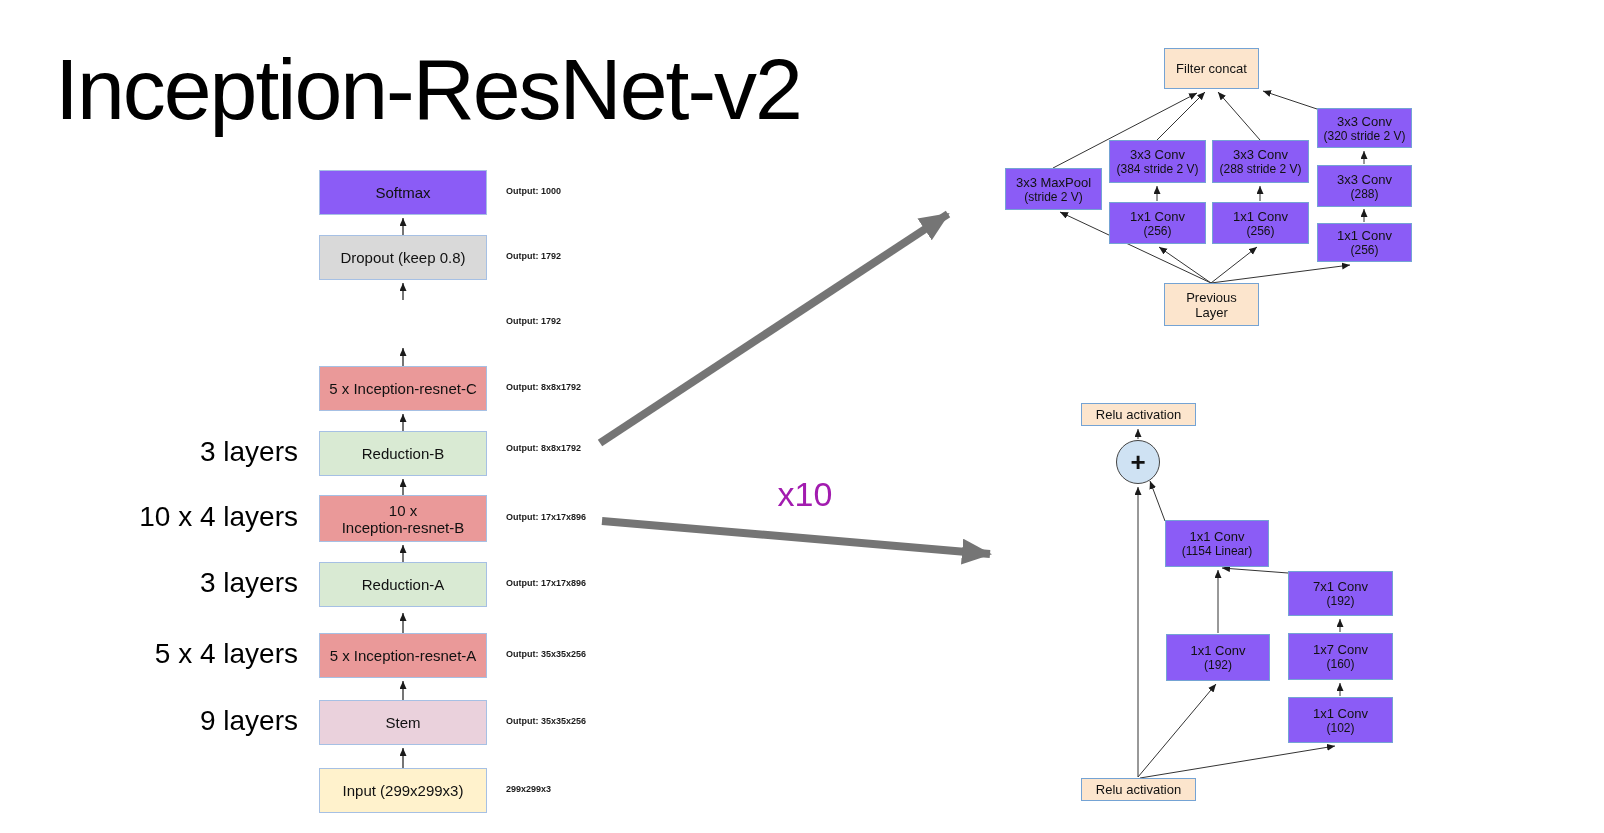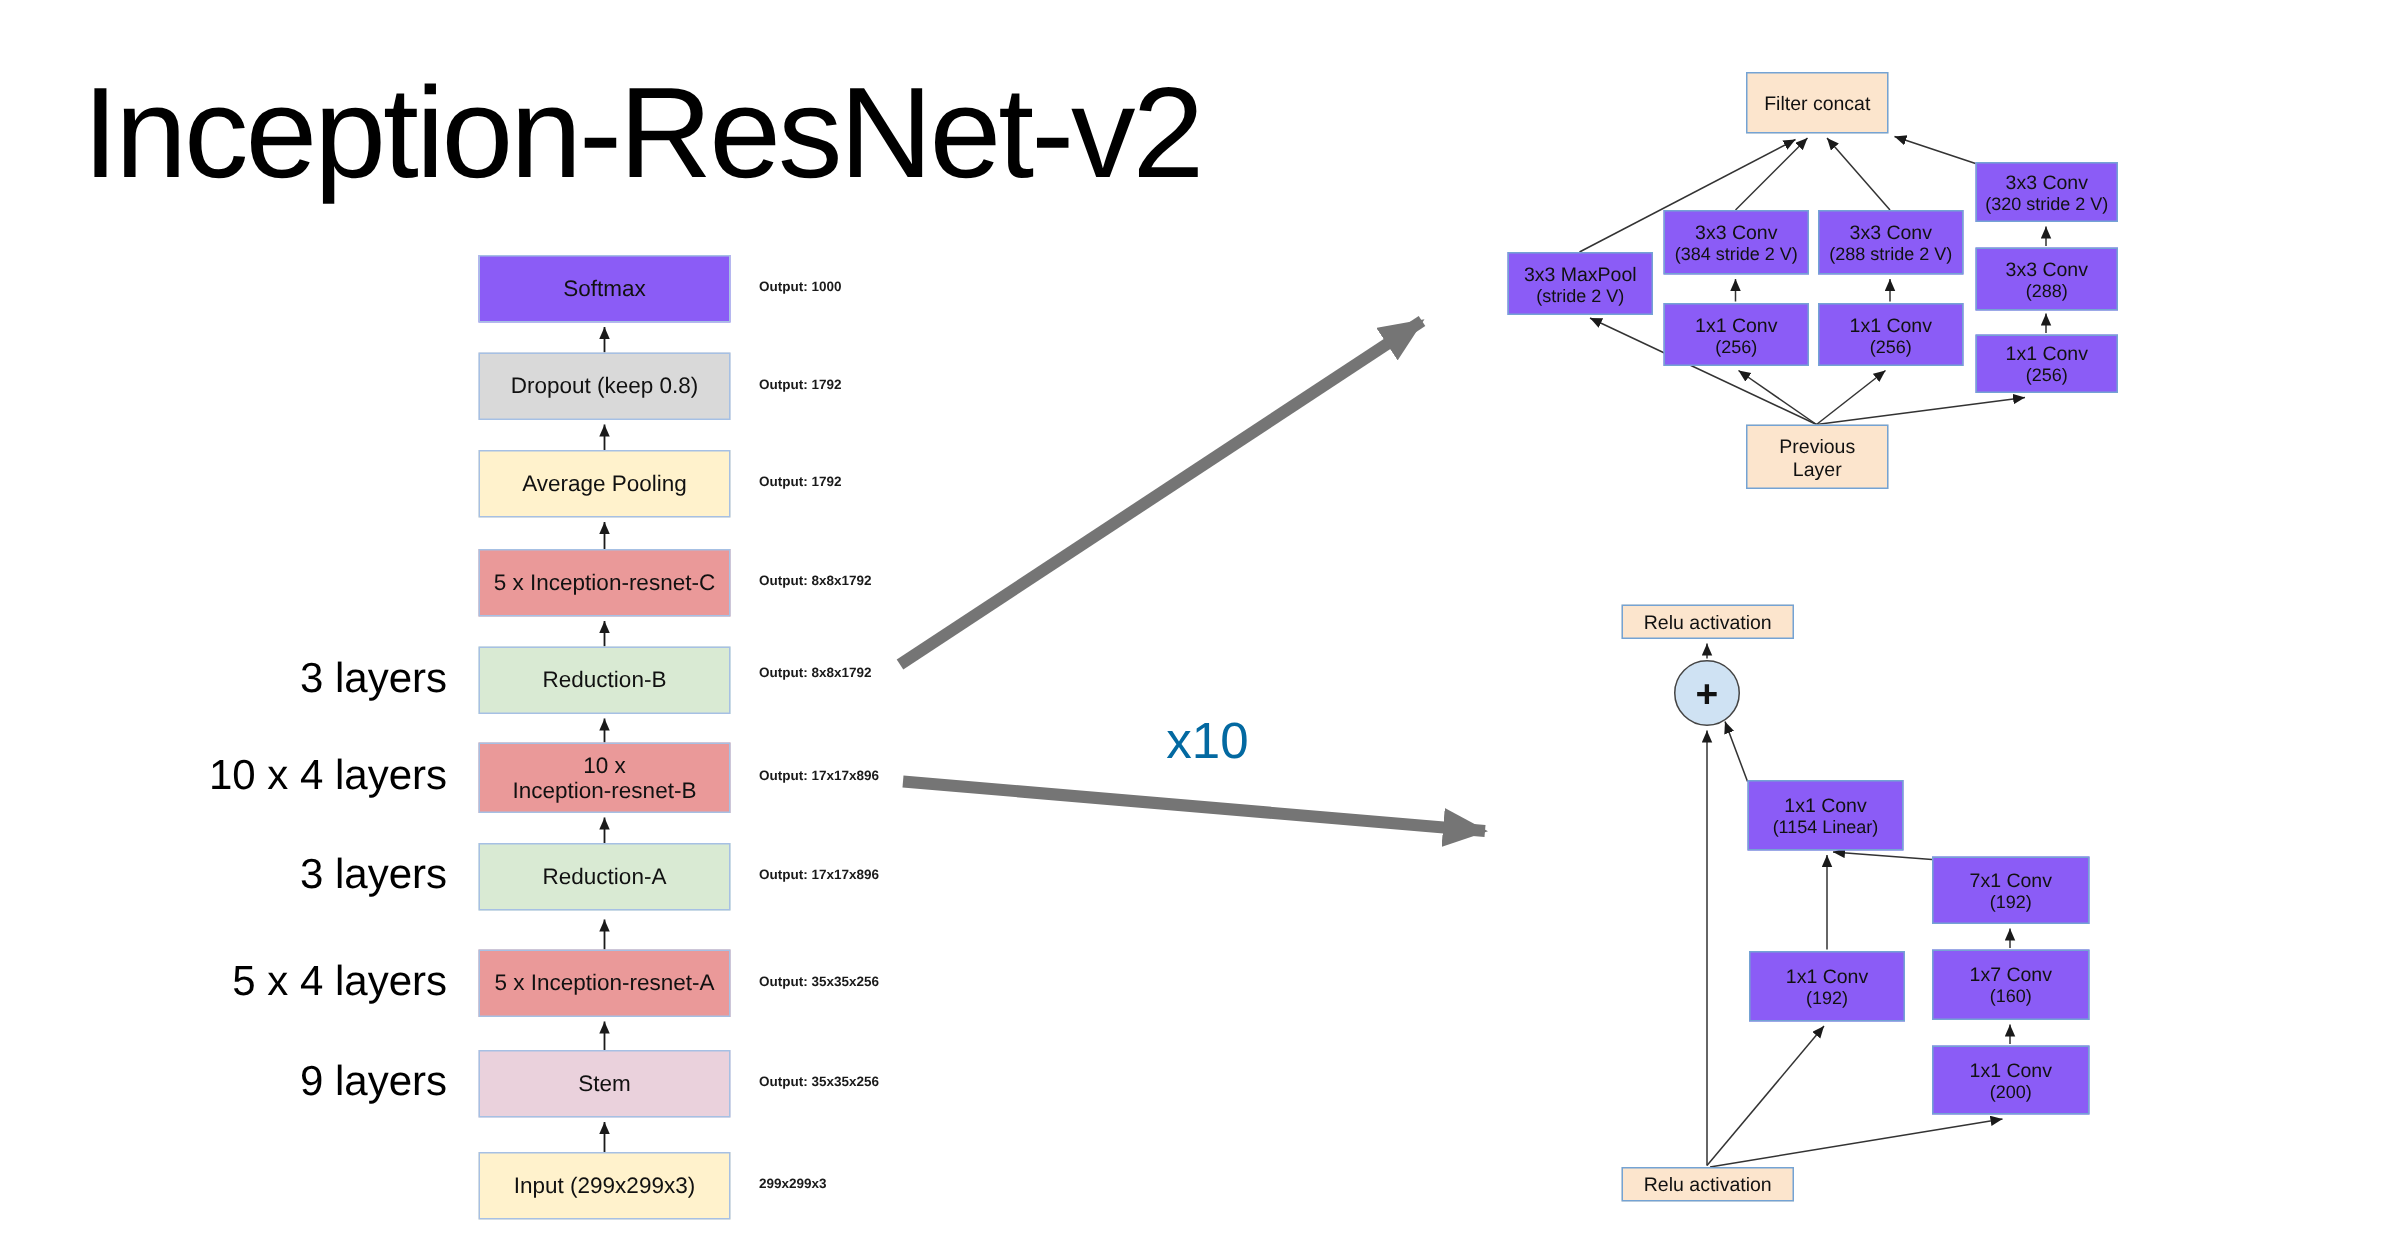--- a/index.html
+++ b/index.html
@@ -30,21 +30,21 @@
   .out-label{
     position:absolute;left:506px;font-size:9px;font-weight:bold;color:#1a1a1a;
     white-space:nowrap;
   }
   .layer-label{
     position:absolute;left:60px;width:238px;text-align:right;font-size:28px;
     color:#000;white-space:nowrap;
   }
   #x10{
     position:absolute;left:758px;top:475px;width:94px;text-align:center;
-    font-size:34px;color:#0369a1;
+    font-size:34px;color:#a21caf;
   }
   #plus-circle{
     position:absolute;left:1116px;top:440px;width:44px;height:44px;border-radius:50%;
     background:#cfe2f3;border:1.5px solid #444;display:flex;align-items:center;
     justify-content:center;font-size:26px;font-weight:bold;color:#111;box-sizing:border-box;
   }
   svg{position:absolute;left:0;top:0;}
 </style>
 </head>
 <body>
@@ -107,23 +107,20 @@
       <line x1="1138" y1="439" x2="1138" y2="429" marker-end="url(#ah)"></line>
     </g>
   </svg>
 
   <div class="box stack-box c-blue" style="left:319px;top:170px;">
       <span>Softmax</span>
     </div>
   <div class="box stack-box c-gray" style="left:319px;top:235px;">
       <span>Dropout (keep 0.8)</span>
     </div>
-  <div class="box stack-box c-yellow" style="left:319px;top:300px;">
-      <span>Average Pooling</span>
-    </div>
   <div class="box stack-box c-red" style="left:319px;top:366px;">
       <span>5 x Inception-resnet-C</span>
     </div>
   <div class="box stack-box c-green" style="left:319px;top:431px;">
       <span>Reduction-B</span>
     </div>
   <div class="box stack-box c-red" style="left:319px;top:495px;height:47px;">
     <span>10 x</span>
     <span>Inception-resnet-B</span>
   </div>
@@ -216,19 +213,19 @@
   <div class="box mod-box c-blue" style="left:1166px;top:634px;width:104px;height:47px;">
     <span>1x1 Conv</span>
     <span class="sub">(192)</span>
   </div>
   <div class="box mod-box c-blue" style="left:1288px;top:633px;width:105px;height:47px;">
     <span>1x7 Conv</span>
     <span class="sub">(160)</span>
   </div>
   <div class="box mod-box c-blue" style="left:1288px;top:697px;width:105px;height:46px;">
     <span>1x1 Conv</span>
-    <span class="sub">(200)</span>
+    <span class="sub">(102)</span>
   </div>
   <div class="box mod-box c-tan" style="left:1081px;top:778px;width:115px;height:23px;">
       <span>Relu activation</span>
     </div>
 
 </div>
 
 </body></html>

